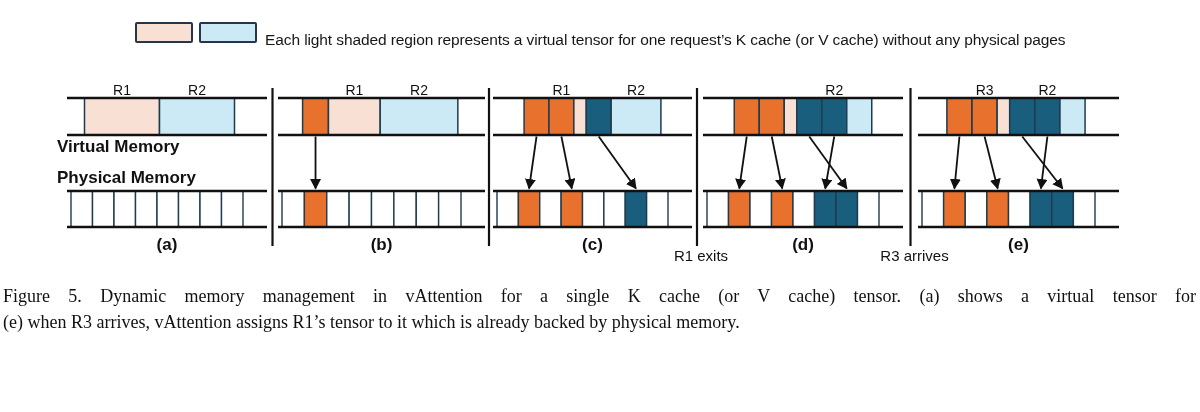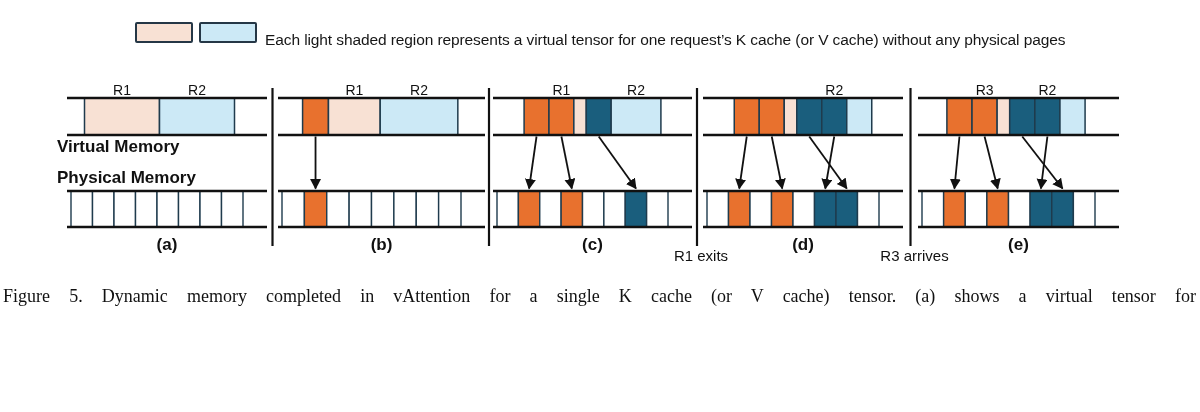--- a/index.html
+++ b/index.html
@@ -152,16 +152,17 @@
       <line x1="489" y1="88" x2="489" y2="246" stroke="#111" stroke-width="2.2"></line>
       <line x1="697" y1="88" x2="697" y2="246" stroke="#111" stroke-width="2.2"></line>
       <line x1="910.5" y1="88" x2="910.5" y2="246" stroke="#111" stroke-width="2.2"></line>
       <text x="701" y="261" text-anchor="middle" font-size="15" font-weight="normal" font-family="&quot;Liberation Sans&quot;, sans-serif" fill="#111">R1 exits</text>
       <text x="914.5" y="261" text-anchor="middle" font-size="15" font-weight="normal" font-family="&quot;Liberation Sans&quot;, sans-serif" fill="#111">R3 arrives</text>
       <text x="57" y="152" text-anchor="start" font-size="17" font-weight="bold" font-family="&quot;Liberation Sans&quot;, sans-serif" fill="#111">Virtual Memory</text>
       <text x="57" y="183" text-anchor="start" font-size="17" font-weight="bold" font-family="&quot;Liberation Sans&quot;, sans-serif" fill="#111">Physical Memory</text>
     </svg>
 
   <div class="caption">
-    <div class="cap-line jl"><span class="bold">Figure 5.</span><span> Dynamic memory completed in vAttention for a single K cache (or V cache) tensor. (a) shows a virtual tensor for</span></div>
+    <div class="cap-line jl"><span class="bold">Figure 5.</span><span> Dynamic memory management in vAttention for a single K cache (or V cache) tensor. (a) shows a virtual tensor for</span></div>
+    <div class="cap-line">(e) when R3 arrives, vAttention assigns R1’s tensor to it which is already backed by physical memory.</div>
   </div>
 
 </div>
 
 </body></html>

